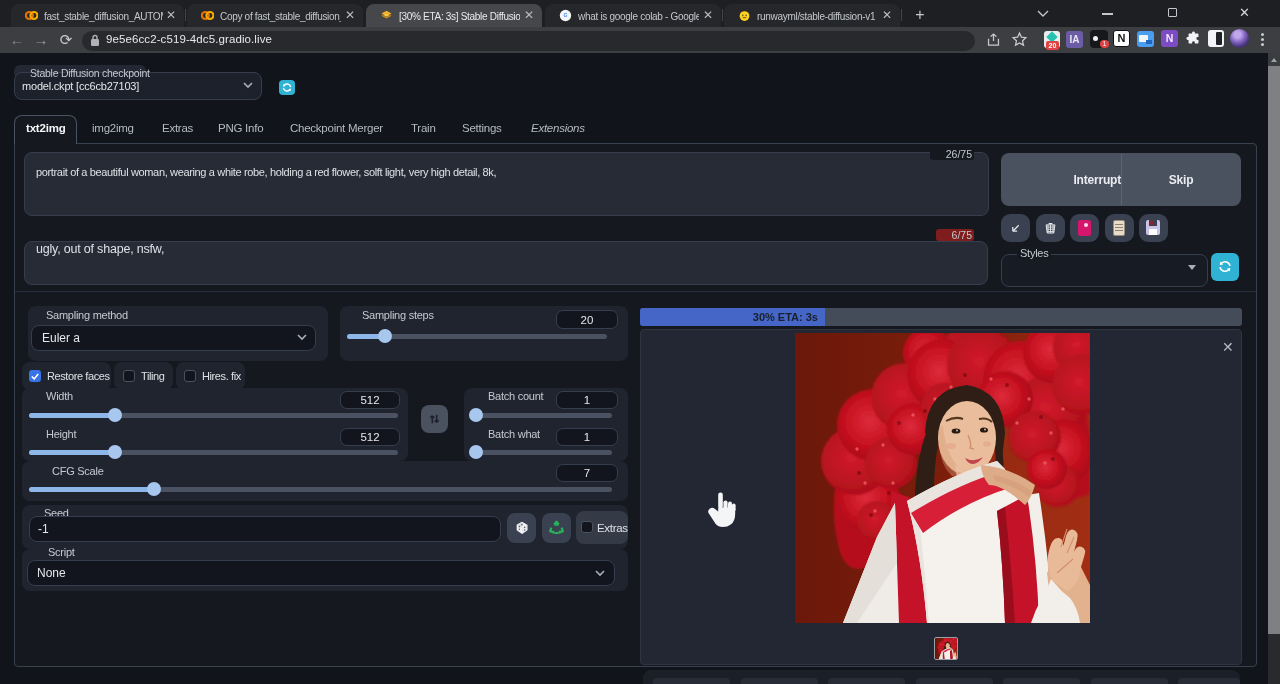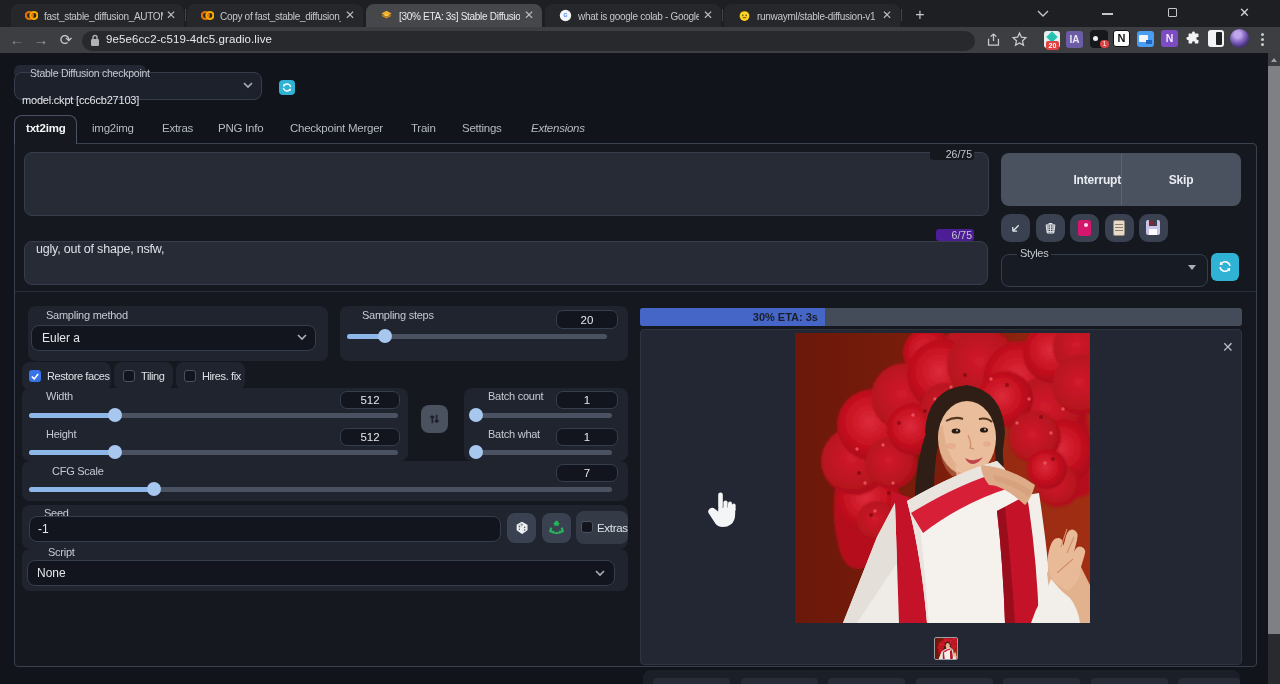--- a/index.html
+++ b/index.html
@@ -123,21 +123,21 @@
   <div class="abs" style="left:1261px;top:33px;width:3px;height:3px;background:#c7cacd;border-radius:50%;box-shadow:0 5px 0 #c7cacd,0 10px 0 #c7cacd;"></div>
 
   <div class="abs" style="left:1268px;top:53px;width:12px;height:631px;background:#282a2e;"></div>
   <div class="abs" style="left:1268px;top:53px;width:12px;height:13px;background:#3a3c40;"></div>
   <div class="abs" style="left:1271px;top:58px;width:0;height:0;border-left:3px solid transparent;border-right:3px solid transparent;border-bottom:4px solid #9ea1a5;"></div>
   <div class="abs" style="left:1268px;top:66px;width:12px;height:568px;background:#7e8084;"></div>
 
   <div class="abs blk" style="left:14px;top:65px;width:132px;height:14px;border-radius:6px;background:#242834;"></div>
   <div class="abs inp" style="left:14px;top:72px;width:248px;height:28px;background:#1d212b;"></div>
   <div class="abs lbl" style="left:22px;top:67px;font-size:10.5px;letter-spacing:-0.25px;">Stable Diffusion checkpoint</div>
-  <div class="abs" style="left:22px;top:80px;font-size:11px;letter-spacing:-0.2px;color:#e4e7eb;margin-top:14px;">model.ckpt [cc6cb27103]</div>
+  <div class="abs" style="left:22px;top:80px;font-size:11px;letter-spacing:-0.2px;color:#e4e7eb;">model.ckpt [cc6cb27103]</div>
   <svg class="abs" style="left:243px;top:82px;" width="10" height="7" viewBox="0 0 10 7" fill="none" stroke="#aab0b8" stroke-width="1.6">
       <path d="m1 1 4 4 4-4"></path>
     </svg>
   <div class="abs" style="left:279px;top:80px;width:16px;height:15px;background:#2fb2d4;border-radius:4px;"></div>
   <svg class="abs" style="left:281px;top:82px;" width="12" height="11" viewBox="0 0 24 24" fill="none" stroke="#fff" stroke-width="3">
       <path d="M20 11A8 8 0 0 0 6.6 6.6L4 9m0 4a8 8 0 0 0 13.4 4.4L20 15"></path>
       <path d="M4 4v5h5M20 20v-5h-5" fill="#fff" stroke="none"></path>
     </svg>
 
   <div class="abs" style="left:14px;top:143px;width:1243px;height:524px;border:1px solid #39404e;border-radius:0 4px 4px 4px;background:#15181f;"></div>
@@ -146,24 +146,25 @@
   <div class="abs" style="left:26px;top:122px;font-size:11.5px;font-weight:bold;letter-spacing:-0.2px;color:#f4f6f8;z-index:3;">txt2img</div>
   <div class="abs" style="left:92px;top:122px;font-size:11.5px;letter-spacing:-0.25px;color:#b3bac2;">img2img</div>
   <div class="abs" style="left:162px;top:122px;font-size:11.5px;letter-spacing:-0.25px;color:#b3bac2;">Extras</div>
   <div class="abs" style="left:218px;top:122px;font-size:11.5px;letter-spacing:-0.25px;color:#b3bac2;">PNG Info</div>
   <div class="abs" style="left:290px;top:122px;font-size:11.5px;letter-spacing:-0.25px;color:#b3bac2;">Checkpoint Merger</div>
   <div class="abs" style="left:411px;top:122px;font-size:11.5px;letter-spacing:-0.25px;color:#b3bac2;">Train</div>
   <div class="abs" style="left:462px;top:122px;font-size:11.5px;letter-spacing:-0.25px;color:#b3bac2;">Settings</div>
   <div class="abs" style="left:531px;top:122px;font-size:11.5px;letter-spacing:-0.25px;color:#b3bac2;font-style:italic;">Extensions</div>
 
   <div class="abs inp" style="left:24px;top:152px;width:965px;height:64px;background:#262b36;"></div>
+  <div class="abs" style="left:36px;top:166px;font-size:11px;letter-spacing:-0.35px;color:#dde1e6;">portrait of a beautiful woman, wearing a white robe, holding a red flower, solft light, very high detail, 8k,</div>
   <div class="abs" style="left:930px;top:148px;width:44px;font-size:10.5px;color:#c3c8cf;text-align:right;background:#15181f;border-radius:3px;padding:0 2px;">26/75</div>
   <div class="abs inp" style="left:24px;top:241px;width:964px;height:44px;background:#262b36;"></div>
   <div class="abs" style="left:36px;top:242px;font-size:12.5px;letter-spacing:-0.2px;color:#dde1e6;">ugly, out of shape, nsfw,</div>
-  <div class="abs" style="left:936px;top:229px;width:38px;font-size:10.5px;color:#c3c8cf;text-align:right;background:#4c1d95;border-radius:3px;padding:0 2px;">6/75</div>
+  <div class="abs" style="left:936px;top:229px;width:38px;font-size:10.5px;color:#c3c8cf;text-align:right;background:#7f1d1d;border-radius:3px;padding:0 2px;">6/75</div>
 
   <div class="abs" style="left:1001px;top:153px;width:240px;height:53px;background:#4a515f;border-radius:8px;"></div>
   <div class="abs" style="left:1121px;top:154px;width:1px;height:51px;background:#5c6372;"></div>
   <div class="abs" style="left:1001px;top:173px;width:120px;text-align:right;font-size:12px;font-weight:bold;color:#e9ecf0;letter-spacing:-0.2px;">Interrupt</div>
   <div class="abs" style="left:1121px;top:173px;width:120px;text-align:center;font-size:12px;font-weight:bold;color:#e9ecf0;letter-spacing:-0.2px;">Skip</div>
   <div class="abs" style="left:1001px;top:214px;width:29px;height:28px;background:#3a4150;border-radius:9px;"></div>
   <svg class="abs" style="left:1009px;top:222px;" width="13" height="13" viewBox="0 0 24 24" fill="none" stroke="#dfe3e8" stroke-width="2.4">
       <path d="M18 6 7 17m0 0v-8m0 8h8"></path>
     </svg>
   <div class="abs" style="left:1036px;top:214px;width:29px;height:28px;background:#3a4150;border-radius:9px;"></div>

